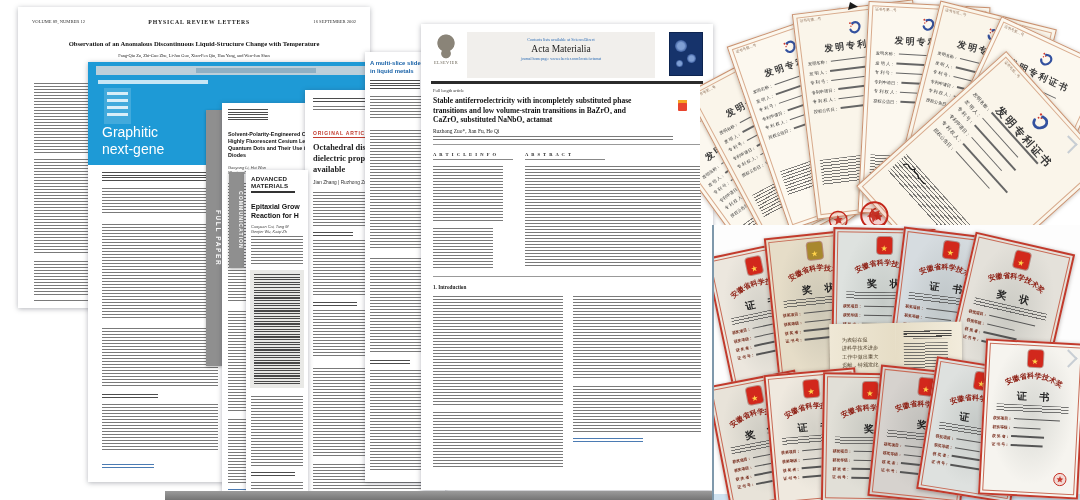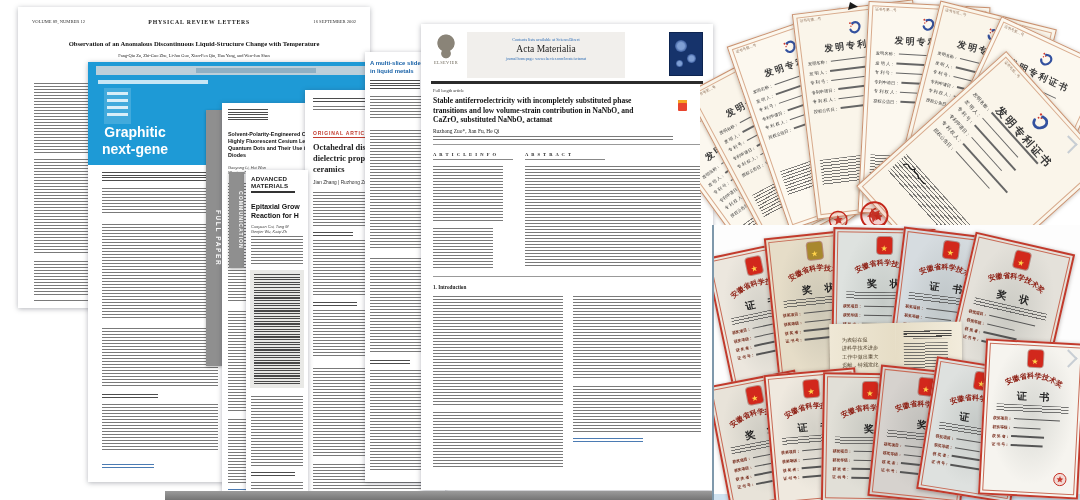--- a/index.html
+++ b/index.html
@@ -27,36 +27,36 @@
   .prl-auth{position:absolute;top:46px;left:24px;right:24px;text-align:center;font-size:4.4px;color:#222;}
   .prl-affil{position:absolute;left:30px;right:30px;text-align:center;font-size:3.9px;
              font-style:italic;color:#333;}
   
   .bc-blue{position:absolute;left:0;top:0;width:100%;height:103px;background:#1e9ad6;}
   .bc-strip{position:absolute;left:8px;top:4px;right:10px;height:9px;background:#bccfda;}
   .bc-strip i{position:absolute;left:50%;top:2px;width:120px;height:5px;margin-left:-60px;
               background:#8fb0c4;display:block;}
   .bc-logo{position:absolute;left:16px;top:26px;width:27px;height:36px;background:rgba(255,255,255,.16);}
   .bc-logo b{position:absolute;left:3px;right:3px;height:3px;background:rgba(255,255,255,.8);}
-  .bc-title{position:absolute;left:14px;top:62px;color:#fff;font-weight:bold;font-size:14px;line-height:17px;text-align:center;}
+  .bc-title{position:absolute;left:14px;top:62px;color:#fff;font-weight:normal;font-size:14px;line-height:17px;}
   
   .sv-title{position:absolute;left:6px;top:28px;right:2px;font-size:5.4px;line-height:7px;
             font-weight:bold;color:#111;white-space:nowrap;}
   .sv-auth{position:absolute;left:6px;top:62px;font-size:4px;font-style:italic;color:#444;white-space:nowrap;}
   
   .oc-sec{position:absolute;left:8px;top:40px;font-size:5px;font-weight:bold;color:#c23b2e;
           letter-spacing:.8px;border-bottom:.5px solid #c23b2e;padding-bottom:1px;}
   .oc-title{position:absolute;left:8px;top:52px;font-size:8.4px;line-height:11px;font-weight:bold;
             color:#222;white-space:nowrap;}
   .oc-auth{position:absolute;left:8px;top:90px;font-size:4.8px;color:#333;white-space:nowrap;}
   
   .ms-title{position:absolute;left:5px;top:8px;font-size:6px;line-height:7.5px;font-weight:bold;
             color:#1a63a8;white-space:nowrap;}
   
-  .ac-head{position:absolute;left:46px;top:8px;width:158px;height:46px;background:#f1efec;
+  .ac-head{position:absolute;left:46px;top:8px;width:188px;height:46px;background:#f1efec;
            text-align:center;overflow:hidden;}
   .ac-contents{font-size:4.2px;color:#444;margin-top:5px;}
   .ac-contents span{color:#2a6bb5;}
   .ac-journal{font-size:9.5px;color:#222;margin-top:2px;}
   .ac-home{font-size:3.8px;color:#444;margin-top:3px;}
   .ac-home span{color:#2a6bb5;}
   .ac-elslogo{position:absolute;left:10px;top:10px;width:30px;height:40px;text-align:center;}
   .ac-elstree{width:20px;height:26px;margin:0 auto;background:
       radial-gradient(circle at 50% 35%,#8a8478 0 42%,transparent 46%),
       radial-gradient(circle at 50% 75%,#8a8478 0 20%,transparent 24%);}
@@ -209,21 +209,21 @@
       <div class="skb" style="position:absolute;left:6px;top:386px;width:40px;height:4px;"></div>
     </article>
 
     <article class="paper" style="left:305px;top:90px;width:140px;height:410px;">
       <div class="skd" style="position:absolute;left:8px;top:8px;width:100px;height:4px;"></div>
       <div class="sk" style="left:8px;top:16px;width:80px;height:4px;"></div>
       <div class="oc-sec">ORIGINAL ARTICLE</div>
       <div class="oc-title serif">
         <div>Octahedral distortion</div>
         <div>dielectric properties</div>
-        <div>ceramics</div>
+        <div>available</div>
       </div>
       <div class="oc-auth">Jian Zhang   |   Ruzhong Zuo</div>
       <div class="sk" style="left:8px;top:102px;width:58px;height:34px;"></div>
       <div class="skd" style="position:absolute;left:8px;top:142px;width:40px;height:4px;"></div>
       <div class="sk" style="left:8px;top:150px;width:58px;height:56px;"></div>
       <div class="skd" style="position:absolute;left:8px;top:212px;width:44px;height:4px;"></div>
       <div class="sk" style="left:8px;top:220px;width:58px;height:48px;"></div>
       <div class="sk" style="left:8px;top:278px;width:120px;height:90px;"></div>
       <div class="sk" style="left:8px;top:374px;width:120px;height:28px;"></div>
     </article>
@@ -259,21 +259,21 @@
       </div>
       <div class="ac-cover">
         <i style="left:6px;top:8px;width:12px;height:12px;"></i>
         <i style="left:18px;top:22px;width:9px;height:9px;"></i>
         <i style="left:7px;top:28px;width:7px;height:7px;"></i>
       </div>
       <div class="ac-rule" style="top:57px;"></div>
       <div class="ac-type">Full length article</div>
       <div class="ac-title">
         <div>Stable antiferroelectricity with incompletely substituted phase</div>
-        <div>transitions and low volume-strain contribution in NaNbO₃ and</div>
+        <div>transitions and low volume-strain transitions in BaZrO₃ and</div>
         <div>CaZrO₃ substituted NaNbO₃ actamat</div>
       </div>
       <div class="ac-cross"></div>
       <div class="ac-auth">Ruzhong Zuo*, Jian Fu, He Qi</div>
       <div class="ac-affil"></div>
       <div class="sk" style="left:12px;top:112px;width:240px;height:4px;"></div>
       <div style="position:absolute;left:12px;top:120px;width:268px;height:1px;background:#999;"></div>
       <div class="ac-colhead" style="left:12px;top:128px;width:80px;">A R T I C L E   I N F O</div>
       <div class="sk" style="left:12px;top:142px;width:70px;height:56px;"></div>
       <div class="sk" style="left:12px;top:204px;width:60px;height:40px;"></div>

